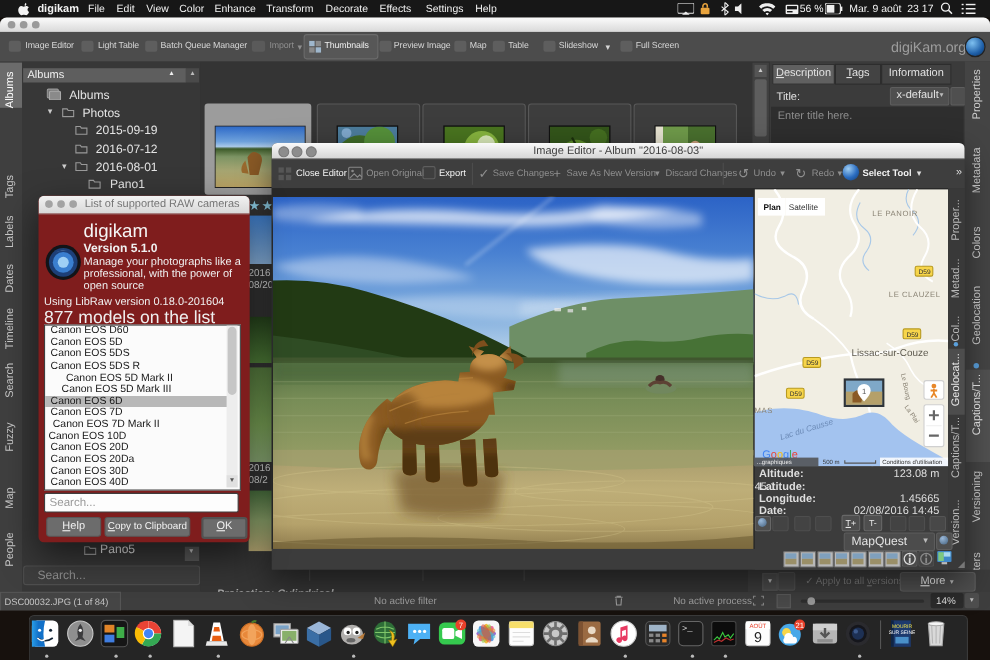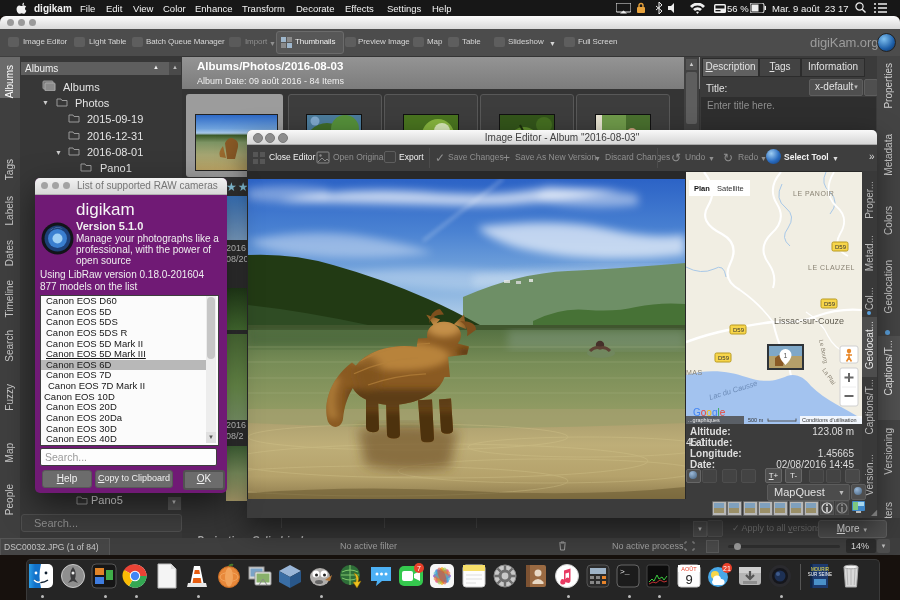--- a/index.html
+++ b/index.html
@@ -136,21 +136,21 @@
       <path d="M1 2 h4 l1 1.5 h5 v5.5 h-10 z" fill="none" stroke="#9a9a9a"></path>
     </svg>
  <span class="a" style="left:55px;top:41px">Photos</span>
  <svg class="a" style="left:48px;top:57px" width="12" height="10" viewBox="0 0 12 10">
       <path d="M1 2 h4 l1 1.5 h5 v5.5 h-10 z" fill="none" stroke="#9a9a9a"></path>
     </svg>
  <span class="a" style="left:67px;top:57px">2015-09-19</span>
  <svg class="a" style="left:48px;top:74px" width="12" height="10" viewBox="0 0 12 10">
       <path d="M1 2 h4 l1 1.5 h5 v5.5 h-10 z" fill="none" stroke="#9a9a9a"></path>
     </svg>
- <span class="a" style="left:67px;top:74px">2016-12-31</span>
+ <span class="a" style="left:67px;top:74px">2016-07-12</span>
  <span class="a" style="left:35px;top:93px;font-size:7px;color:#ccc">▼</span>
  <svg class="a" style="left:48px;top:90px" width="12" height="10" viewBox="0 0 12 10">
       <path d="M1 2 h4 l1 1.5 h5 v5.5 h-10 z" fill="none" stroke="#9a9a9a"></path>
     </svg>
  <span class="a" style="left:67px;top:90px">2016-08-01</span>
  <svg class="a" style="left:60px;top:106px" width="12" height="10" viewBox="0 0 12 10">
       <path d="M1 2 h4 l1 1.5 h5 v5.5 h-10 z" fill="none" stroke="#9a9a9a"></path>
     </svg>
  <span class="a" style="left:80px;top:106px">Pano1</span>
  <svg class="a" style="left:60px;top:122px" width="12" height="10" viewBox="0 0 12 10">
@@ -166,24 +166,20 @@
       <span class="a" style="left:3px;top:2px;font-size:6px;color:#ccc">▼</span>
     </div>
 
  <div class="a" style="left:1px;top:458px;width:159px;height:16px;background:#3d3d3d;border:1px solid #4e4e4e;border-radius:3px">
       <span class="a" style="left:12px;top:2px;color:#8d8d8d">Search...</span>
     </div>
 </div>
 
 <div class="a" style="left:182px;top:56px;width:518px;height:482px;background:#343434">
 
- <div class="a" style="left:0;top:1px;width:518px;height:32px;background:linear-gradient(#949494,#7c7c7c);color:#fff">
-  <span class="a" style="left:15px;top:3px;font-size:11.5px;font-weight:bold">Albums/Photos/2016-08-03</span>
-  <span class="a" style="left:15px;top:19px;font-size:9px;color:#efefef">Album Date: 09 août 2016 - 84 Items</span>
- </div>
 
  <div class="a" style="left:502px;top:1px;width:15px;height:481px;background:#414141">
   <div class="a" style="left:2px;top:2px;width:11px;height:11px;background:#555;color:#ccc;font-size:6px;text-align:center;line-height:11px">▲</div>
   <div class="a" style="left:2px;top:15px;width:11px;height:52px;background:#5e5e5e;border-radius:2px"></div>
  </div>
 
  <div class="a" style="left:4px;top:38px;width:97px;height:83px;background:#9c9c9c;border-radius:3px">
   <svg class="a" style="left:9px;top:20px" width="83" height="57" viewBox="0 0 83 57">
    <rect width="83" height="57" fill="#222"></rect>
    <rect x="1" y="1" width="81" height="55" fill="url(#tg1)"></rect>
@@ -864,47 +860,47 @@
     </svg>
  <svg class="a" style="left:165px;top:76px" width="15" height="15">
       <rect x="1" y="1" width="13" height="10" rx="1" fill="#3f88c9"></rect>
       <rect x="2" y="2" width="5" height="8" fill="#7ec87f"></rect>
       <rect x="7" y="2" width="6" height="4" fill="#a8d8ef"></rect>
       <rect x="5" y="11" width="5" height="2" fill="#bbb"></rect>
     </svg>
  <div class="a" style="left:185px;top:84px;color:#777;font-size:8px">◢</div>
 </div>
 
-<div class="a" style="left:35px;top:178px;width:192px;height:315px;background:#701a75;border-radius:5px;box-shadow:0 12px 32px rgba(0,0,0,.55)">
+<div class="a" style="left:35px;top:178px;width:192px;height:315px;background:#7f1d1d;border-radius:5px;box-shadow:0 12px 32px rgba(0,0,0,.55)">
  <div class="a" style="left:0;top:0;width:192px;height:16px;background:linear-gradient(#f2f2f2,#d8d8d8);border-radius:5px 5px 0 0;border-bottom:1px solid #b0b0b0">
   <div class="a" style="left:6px;top:4px;width:7px;height:7px;border-radius:50%;background:#a3a3a3"></div>
   <div class="a" style="left:17px;top:4px;width:7px;height:7px;border-radius:50%;background:#a3a3a3"></div>
   <div class="a" style="left:28px;top:4px;width:7px;height:7px;border-radius:50%;background:#a3a3a3"></div>
   <span class="a" style="left:42px;top:2px;font-size:10px;color:#757575">List of supported RAW cameras</span>
  </div>
  <span class="a" style="left:41px;top:22px;font-size:17px;color:#f5f5f5">digikam</span>
  <span class="a" style="left:41px;top:42px;font-size:11px;font-weight:bold;color:#f0f0f0">Version 5.1.0</span>
  <svg class="a" style="left:6px;top:44px" width="33" height="33" viewBox="0 0 33 33">
   <circle cx="16.5" cy="16.5" r="16" fill="#121418"></circle>
   <circle cx="16.5" cy="16.5" r="13" fill="#1d3f77"></circle>
   <circle cx="16.5" cy="16.5" r="9.5" fill="#3a7fd0"></circle>
   <circle cx="16.5" cy="16.5" r="5" fill="#9fd0f5"></circle>
   <path d="M8 9 a12 12 0 0 1 14 -2 a14 14 0 0 0 -14 2z" fill="#cde6fa" opacity=".8"></path>
  </svg>
  <div class="a" style="left:41px;top:55px;width:152px;font-size:10px;color:#efefef;line-height:11px">Manage your photographs like a professional, with the power of open source</div>
  <div class="a" style="left:5px;top:91px;font-size:10px;color:#efefef">Using LibRaw version 0.18.0-201604</div>
- <div class="a" style="left:5px;top:103px;font-size:10px;color:#efefef">877 models on the list</div>
+ <div class="a" style="left:5px;top:103px;font-size:16px;color:#efefef">877 models on the list</div>
 
  <div class="a" style="left:5px;top:117px;width:177px;height:149px;background:#fbfbfb;border:1px solid #3e3e3e;font-size:9.5px;color:#161616" id="rawlist">
       <div style="position: absolute; left: 0px; top: 0px; width: 165px; height: 10.6px; padding-left: 5px; line-height: 10.6px;">Canon EOS D60</div>
       <div style="position: absolute; left: 0px; top: 10.64px; width: 165px; height: 10.6px; padding-left: 5px; line-height: 10.6px;">Canon EOS 5D</div>
       <div style="position: absolute; left: 0px; top: 21.28px; width: 165px; height: 10.6px; padding-left: 5px; line-height: 10.6px;">Canon EOS 5DS</div>
       <div style="position: absolute; left: 0px; top: 31.92px; width: 165px; height: 10.6px; padding-left: 5px; line-height: 10.6px;">Canon EOS 5DS R</div>
-      <div style="position: absolute; left: 0px; top: 42.56px; width: 165px; height: 10.6px; padding-left: 5px; line-height: 10.6px;">Canon EOS 5D Mark II</div>
-      <div style="position: absolute; left: 0px; top: 53.2px; width: 165px; height: 10.6px; padding-left: 5px; line-height: 10.6px; text-decoration: underline;">Canon EOS 5D Mark III</div>
+      <div style="position: absolute; left: 0px; top: 42.56px; width: 165px; height: 10.6px; padding-left: 19px; line-height: 10.6px;">Canon EOS 5D Mark II</div>
+      <div style="position: absolute; left: 0px; top: 53.2px; width: 165px; height: 10.6px; padding-left: 15px; line-height: 10.6px;">Canon EOS 5D Mark III</div>
       <div style="position: absolute; left: 0px; top: 63.84px; width: 165px; height: 10.6px; padding-left: 5px; line-height: 10.6px; background: rgb(184, 184, 184);">Canon EOS 6D</div>
       <div style="position: absolute; left: 0px; top: 74.48px; width: 165px; height: 10.6px; padding-left: 5px; line-height: 10.6px;">Canon EOS 7D</div>
       <div style="position: absolute; left: 0px; top: 85.12px; width: 165px; height: 10.6px; padding-left: 7px; line-height: 10.6px;">Canon EOS 7D Mark II</div>
       <div style="position: absolute; left: 0px; top: 95.76px; width: 165px; height: 10.6px; padding-left: 3px; line-height: 10.6px;">Canon EOS 10D</div>
       <div style="position: absolute; left: 0px; top: 106.4px; width: 165px; height: 10.6px; padding-left: 5px; line-height: 10.6px;">Canon EOS 20D</div>
       <div style="position: absolute; left: 0px; top: 117.04px; width: 165px; height: 10.6px; padding-left: 5px; line-height: 10.6px;">Canon EOS 20Da</div>
       <div style="position: absolute; left: 0px; top: 127.68px; width: 165px; height: 10.6px; padding-left: 5px; line-height: 10.6px;">Canon EOS 30D</div>
       <div style="position: absolute; left: 0px; top: 138.32px; width: 165px; height: 10.6px; padding-left: 5px; line-height: 10.6px;">Canon EOS 40D</div>
     </div>
  <div class="a" style="left:171px;top:118px;width:10px;height:147px;background:#ededed">

